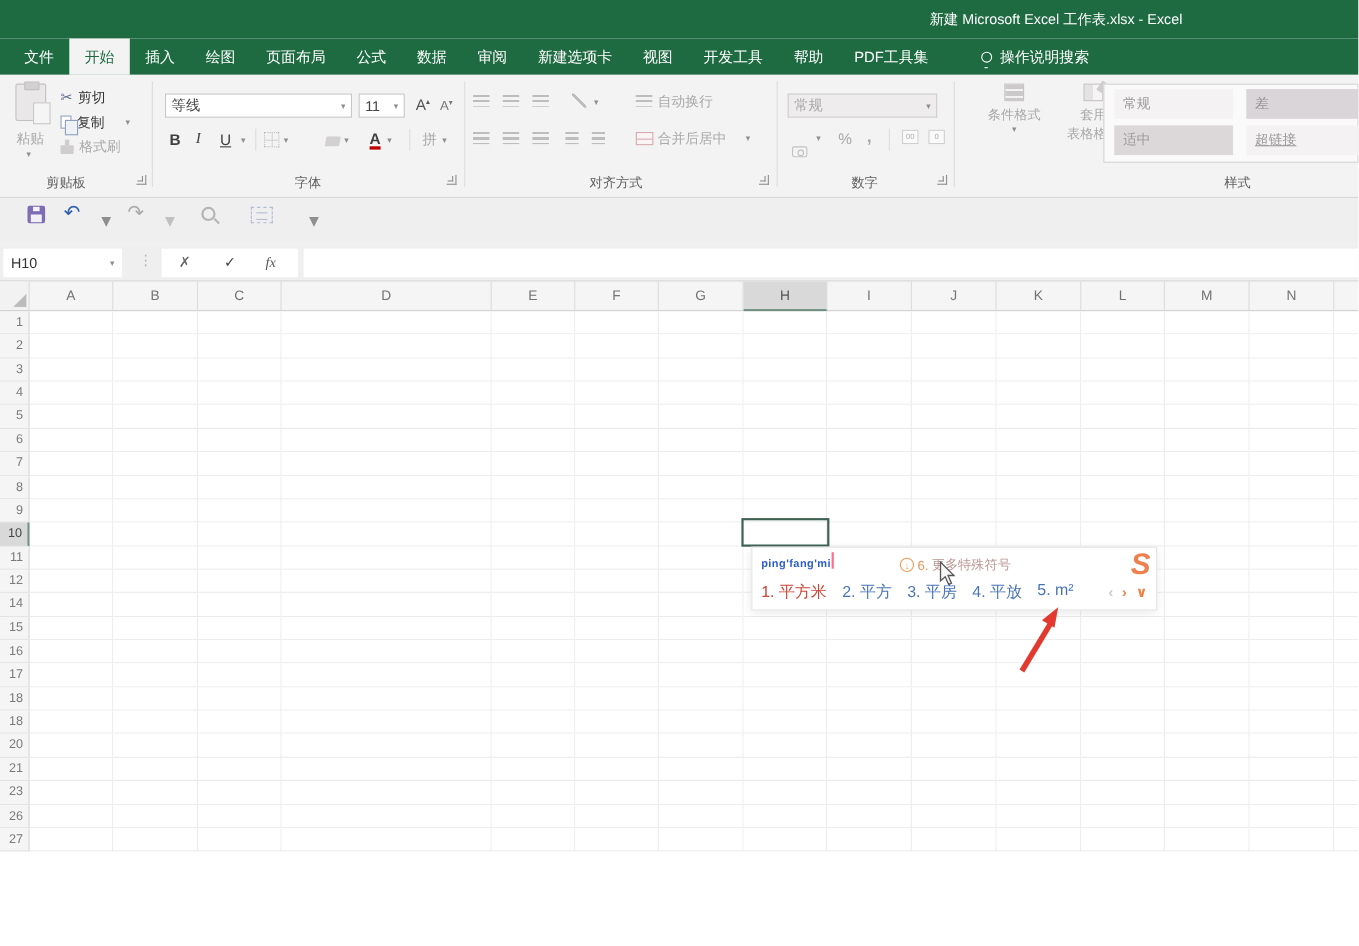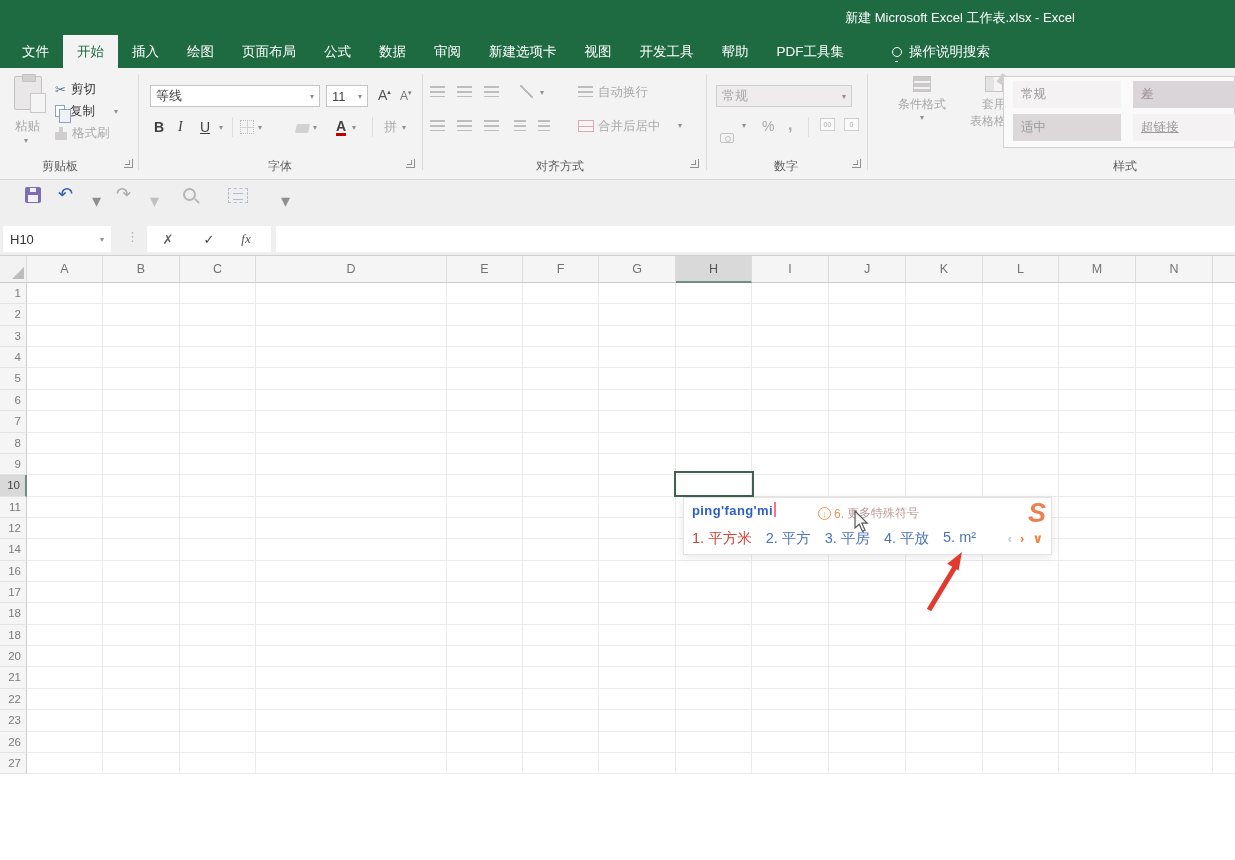--- a/index.html
+++ b/index.html
@@ -128,21 +128,21 @@
   .rh.selr { background:#d9d9d9; color:#444; border-right:2px solid #6d9080; }
   .gc { flex:none; background:#fff; border-right:1px solid #ebebeb; border-bottom:1px solid #ebebeb; }
   .gc.fill { flex:1; border-right:none; }
 
   #selbox { position:absolute; left:674px; top:471px; width:80px; height:26px;
     border:2px solid #3e6152; background:transparent; pointer-events:none; }
 
   
   #ime { position:absolute; left:683px; top:497px; width:369px; height:58px; background:#fff;
     border:1px solid #e4e4e4; box-shadow:0 2px 8px rgba(0,0,0,.10); }
-  #comp { position:absolute; left:8px; top:4px; font-size:13px; font-weight:bold; color:#2d5fc7;
+  #comp { position:absolute; left:8px; top:4px; font-size:10px; font-weight:bold; color:#2d5fc7;
     letter-spacing:.4px; }
   #caret { display:inline-block; width:2px; height:15px; background:#ff6e8e; vertical-align:-2px; margin-left:1px; }
   #hint { position:absolute; left:134px; top:7px; display:flex; align-items:center; gap:3px;
     font-size:12px; color:#bb9793; }
   .hintcirc { width:13px; height:13px; border:1px solid #f09a57; border-radius:50%; color:#f09a57;
     font-size:9px; line-height:12px; text-align:center; }
   .hintnum { color:#e8935a; }
   #sogou { position:absolute; right:5px; top:0px; font-size:27px; font-weight:bold; color:#ee8050;
     font-style:italic; }
   #cands { position:absolute; left:8px; top:31px; right:60px; display:flex; gap:14px;
@@ -563,20 +563,38 @@
         <div class="gc" style="width: 76px;"></div>
         <div class="gc" style="width: 77px;"></div>
         <div class="gc" style="width: 77px;"></div>
         <div class="gc" style="width: 77px;"></div>
         <div class="gc" style="width: 76px;"></div>
         <div class="gc" style="width: 77px;"></div>
         <div class="gc" style="width: 77px;"></div>
         <div class="gc fill"></div>
       </div>
       <div class="grow">
+        <div class="rh">15</div>
+        <div class="gc" style="width: 76px;"></div>
+        <div class="gc" style="width: 77px;"></div>
+        <div class="gc" style="width: 76px;"></div>
+        <div class="gc" style="width: 191px;"></div>
+        <div class="gc" style="width: 76px;"></div>
+        <div class="gc" style="width: 76px;"></div>
+        <div class="gc" style="width: 77px;"></div>
+        <div class="gc" style="width: 76px;"></div>
+        <div class="gc" style="width: 77px;"></div>
+        <div class="gc" style="width: 77px;"></div>
+        <div class="gc" style="width: 77px;"></div>
+        <div class="gc" style="width: 76px;"></div>
+        <div class="gc" style="width: 77px;"></div>
+        <div class="gc" style="width: 77px;"></div>
+        <div class="gc fill"></div>
+      </div>
+      <div class="grow">
         <div class="rh">16</div>
         <div class="gc" style="width: 76px;"></div>
         <div class="gc" style="width: 77px;"></div>
         <div class="gc" style="width: 76px;"></div>
         <div class="gc" style="width: 191px;"></div>
         <div class="gc" style="width: 76px;"></div>
         <div class="gc" style="width: 76px;"></div>
         <div class="gc" style="width: 77px;"></div>
         <div class="gc" style="width: 76px;"></div>
         <div class="gc" style="width: 77px;"></div>
@@ -654,38 +672,20 @@
         <div class="gc" style="width: 77px;"></div>
         <div class="gc" style="width: 77px;"></div>
         <div class="gc" style="width: 77px;"></div>
         <div class="gc" style="width: 76px;"></div>
         <div class="gc" style="width: 77px;"></div>
         <div class="gc" style="width: 77px;"></div>
         <div class="gc fill"></div>
       </div>
       <div class="grow">
         <div class="rh">21</div>
-        <div class="gc" style="width: 76px;"></div>
-        <div class="gc" style="width: 77px;"></div>
-        <div class="gc" style="width: 76px;"></div>
-        <div class="gc" style="width: 191px;"></div>
-        <div class="gc" style="width: 76px;"></div>
-        <div class="gc" style="width: 76px;"></div>
-        <div class="gc" style="width: 77px;"></div>
-        <div class="gc" style="width: 76px;"></div>
-        <div class="gc" style="width: 77px;"></div>
-        <div class="gc" style="width: 77px;"></div>
-        <div class="gc" style="width: 77px;"></div>
-        <div class="gc" style="width: 76px;"></div>
-        <div class="gc" style="width: 77px;"></div>
-        <div class="gc" style="width: 77px;"></div>
-        <div class="gc fill"></div>
-      </div>
-      <div class="grow">
-        <div class="rh">22</div>
         <div class="gc" style="width: 76px;"></div>
         <div class="gc" style="width: 77px;"></div>
         <div class="gc" style="width: 76px;"></div>
         <div class="gc" style="width: 191px;"></div>
         <div class="gc" style="width: 76px;"></div>
         <div class="gc" style="width: 76px;"></div>
         <div class="gc" style="width: 77px;"></div>
         <div class="gc" style="width: 76px;"></div>
         <div class="gc" style="width: 77px;"></div>
         <div class="gc" style="width: 77px;"></div>

